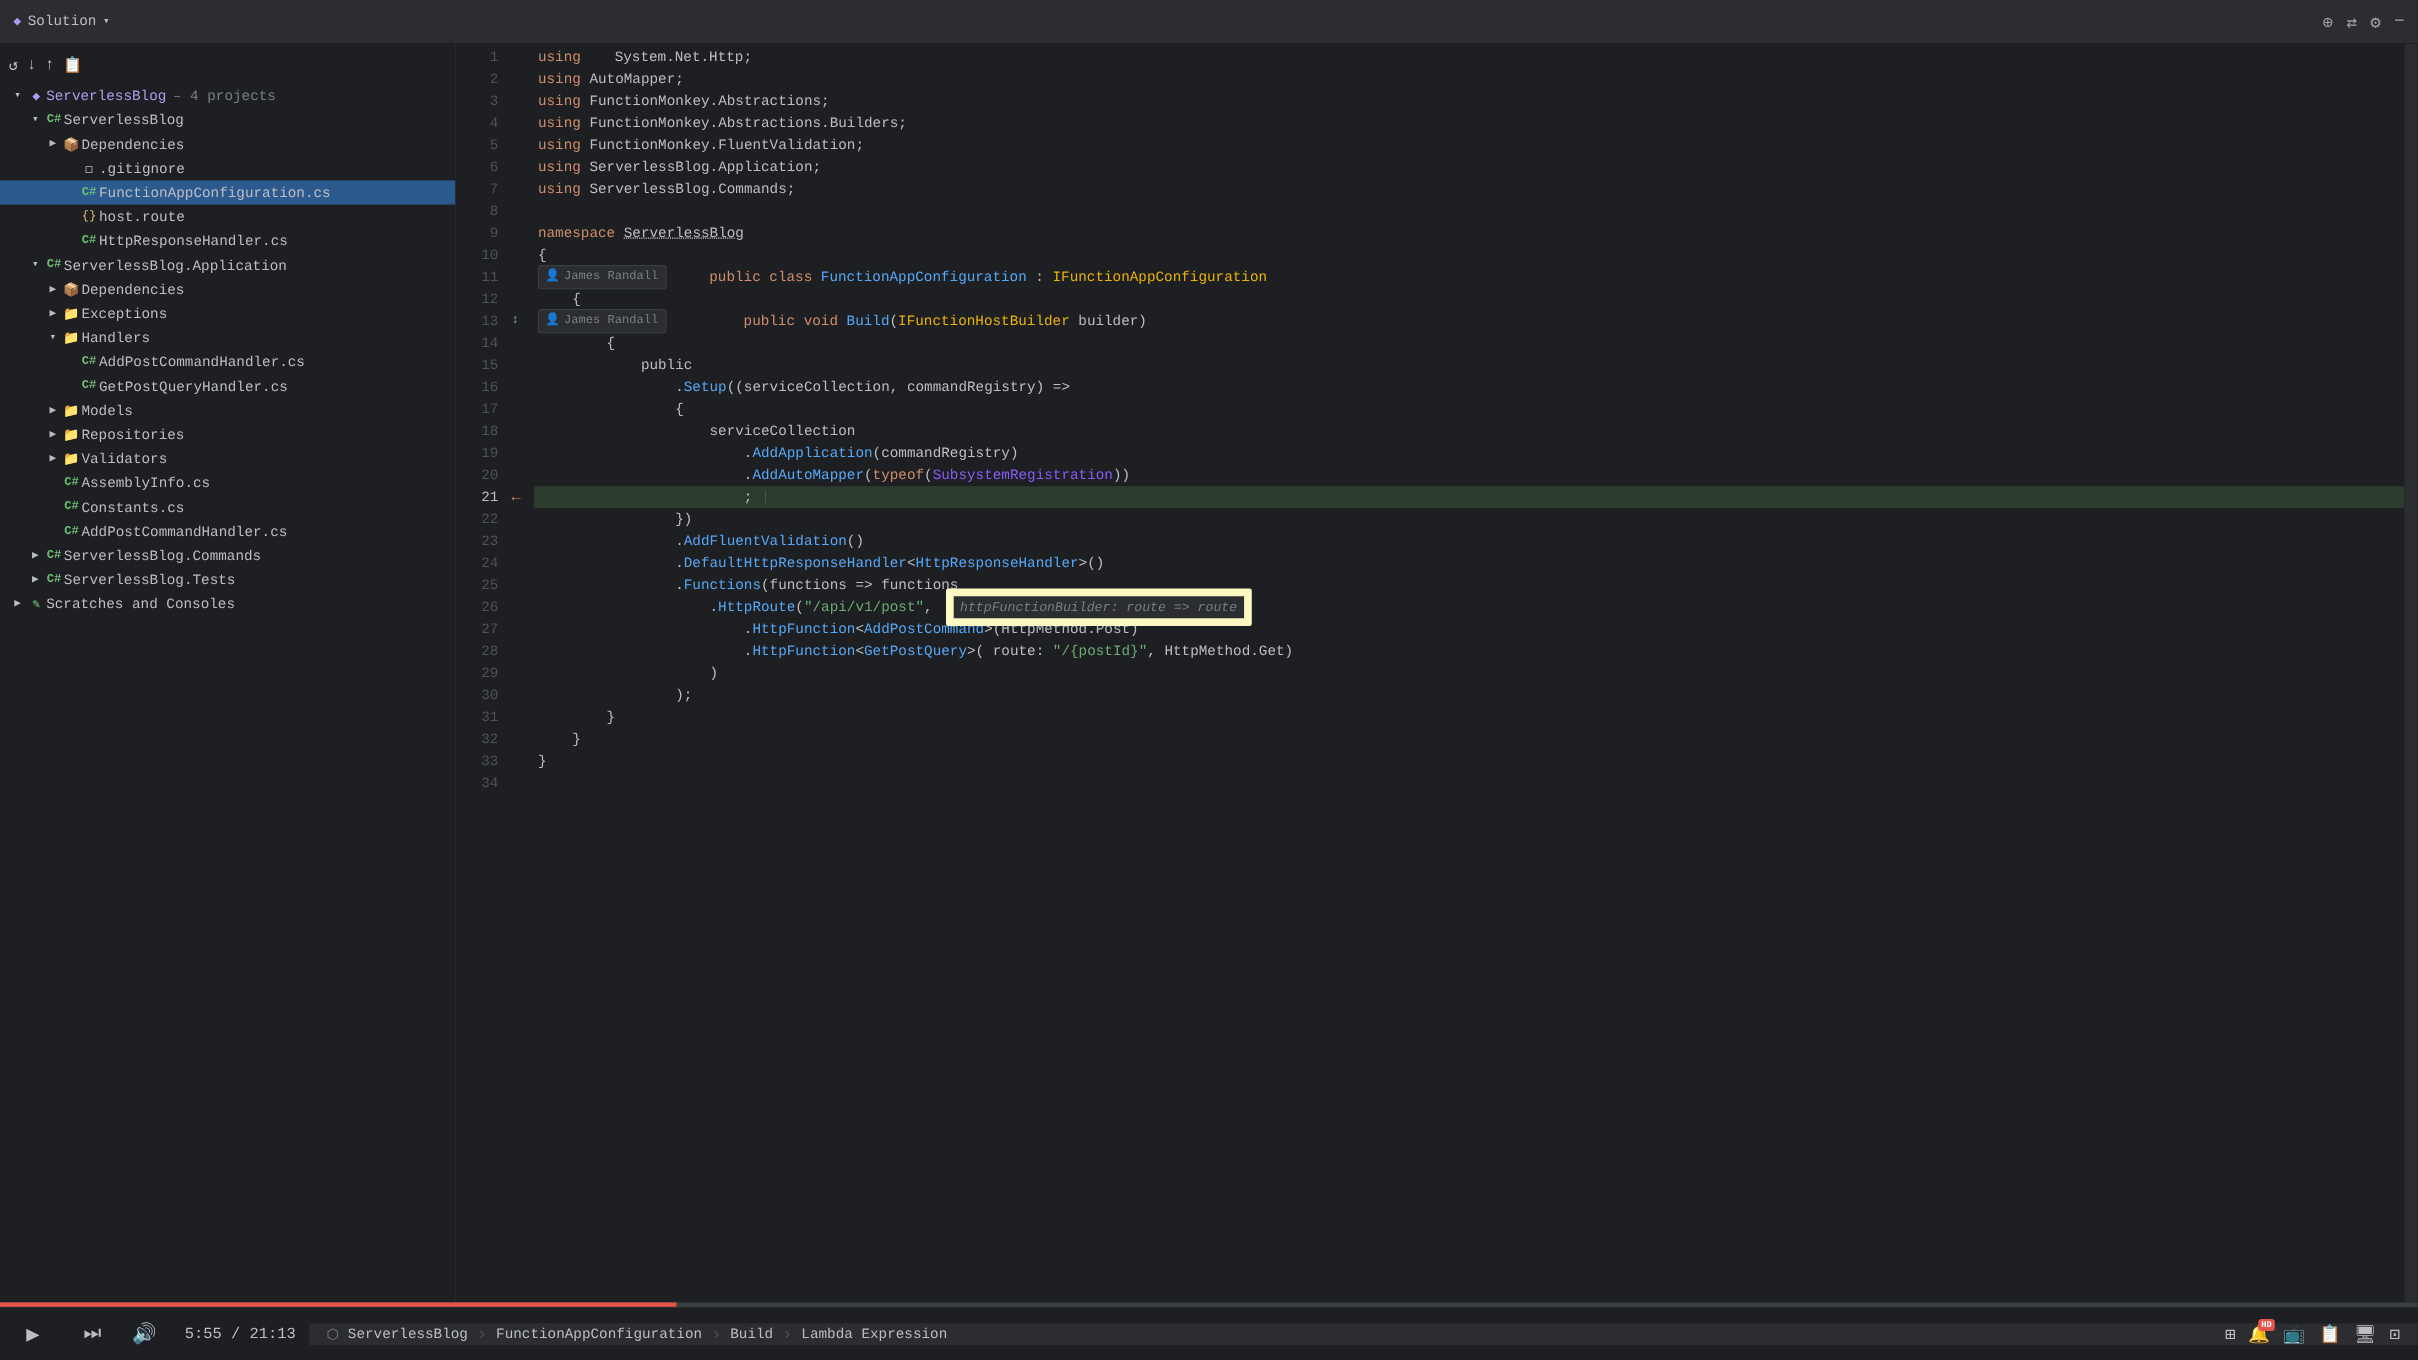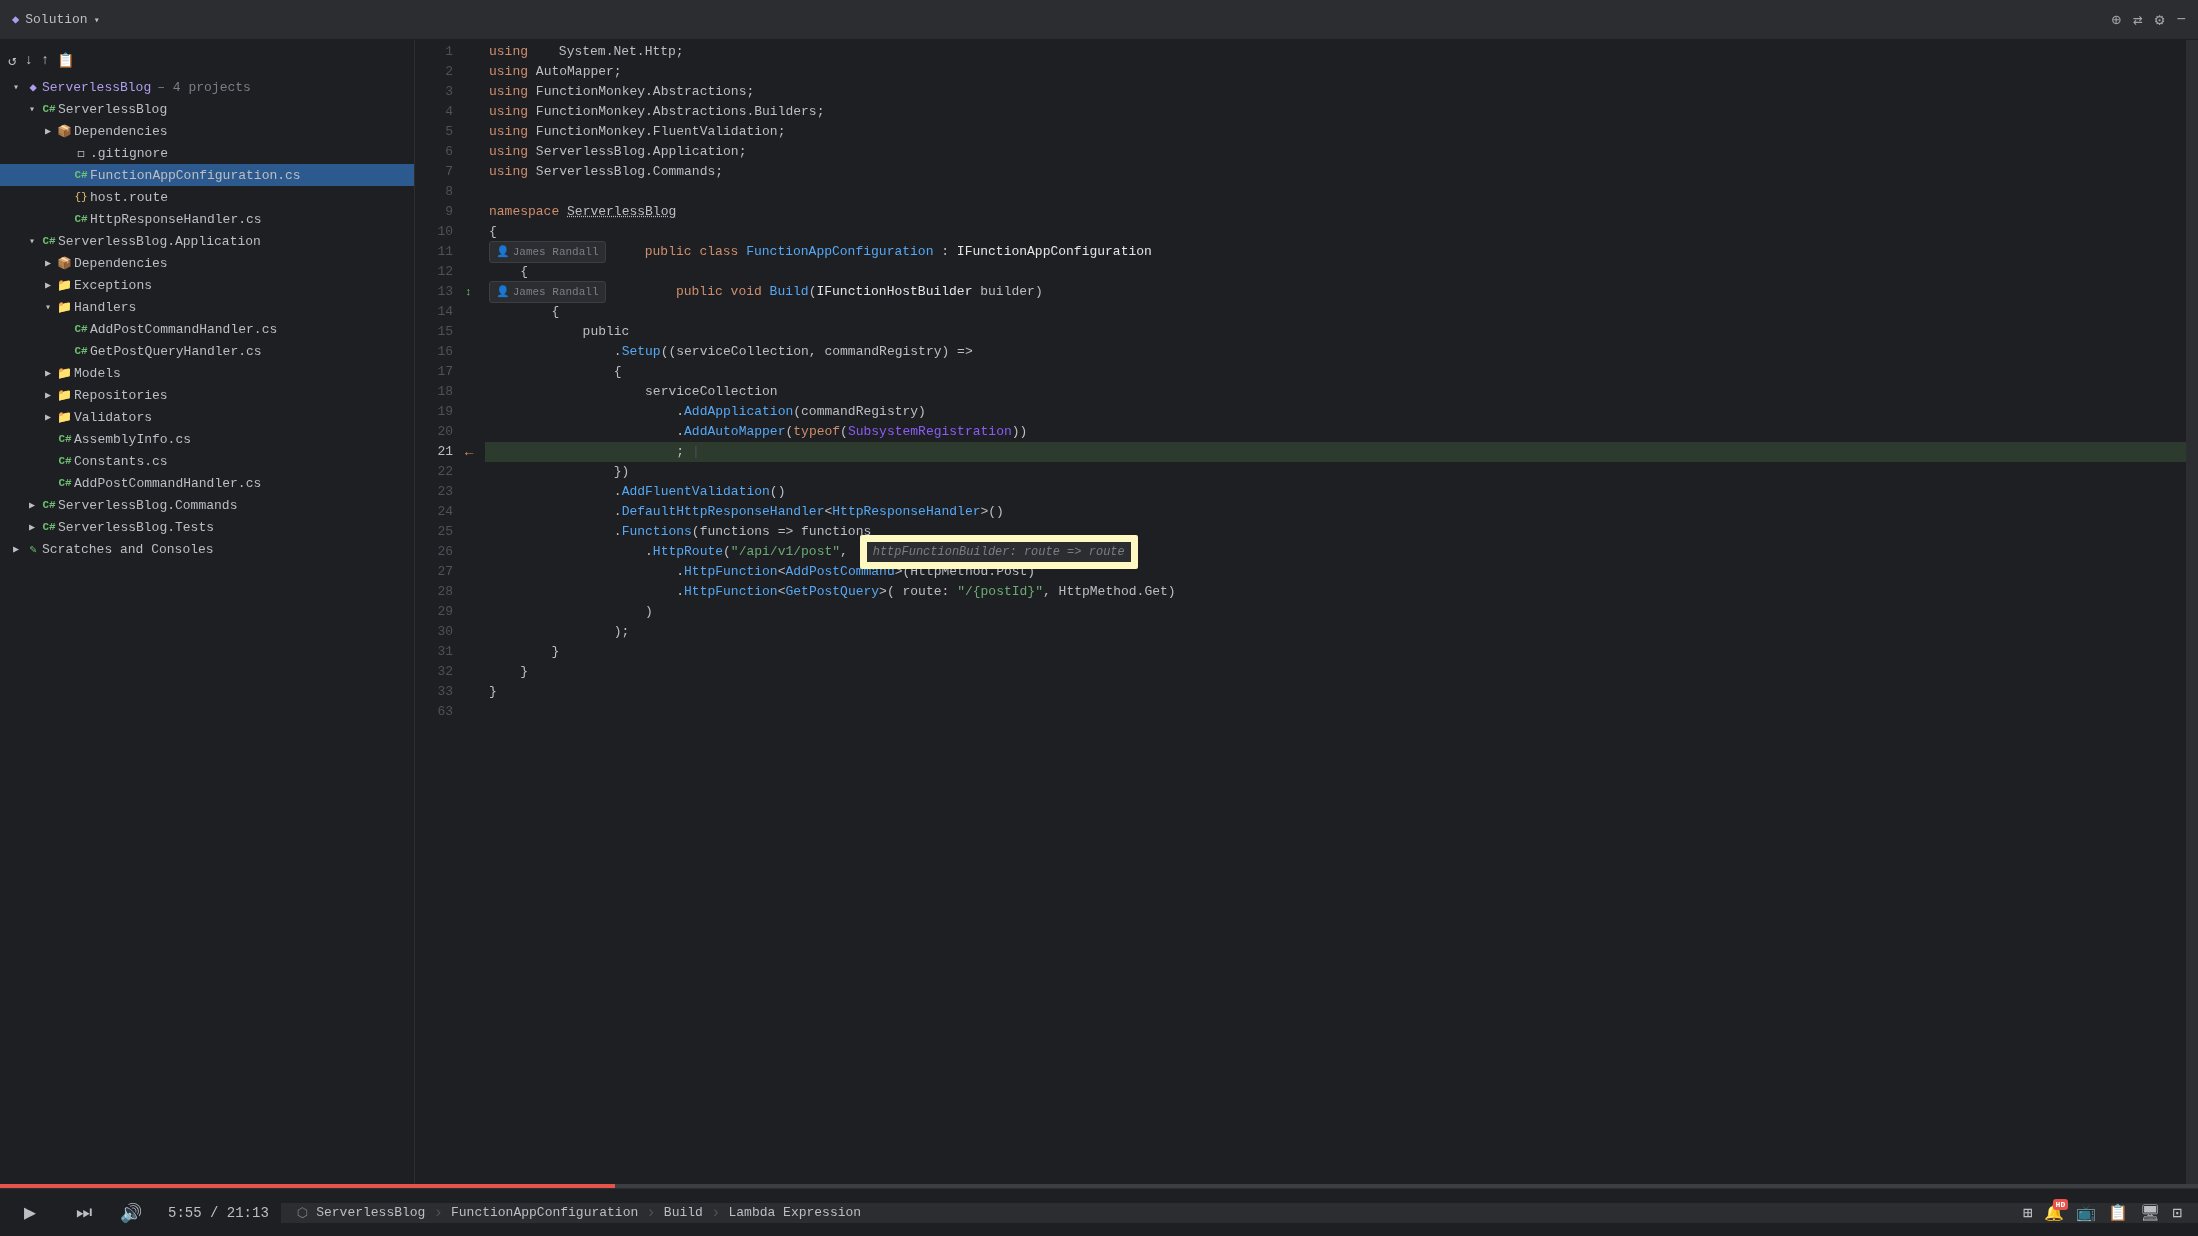--- a/index.html
+++ b/index.html
@@ -135,21 +135,21 @@
       padding-left: 4px;
       white-space: pre;
       font-size: 13px;
     }
 
     
     .kw { color: #cf8e6d; }
     .method { color: #56a8f5; }
     .string { color: #6aab73; }
     .plain { color: #bcbec4; }
-    .iface { color: #e5e5e5; }
+    .iface { color: #eab308; }
 
     
     .right-scrollbar {
       width: 12px;
       background: #2b2d30;
       flex-shrink: 0;
     }
 
     
     .bottom-toolbar {
@@ -430,21 +430,21 @@
         <div class="line-number">24</div>
         <div class="line-number">25</div>
         <div class="line-number">26</div>
         <div class="line-number">27</div>
         <div class="line-number">28</div>
         <div class="line-number">29</div>
         <div class="line-number">30</div>
         <div class="line-number">31</div>
         <div class="line-number">32</div>
         <div class="line-number">33</div>
-        <div class="line-number">63</div>
+        <div class="line-number">34</div>
       </div>
 
       <div style="width:20px; background:#1e1f22; flex-shrink:0; padding-top:2px;">
         <div style="height:20px;"></div>
         <div style="height:20px;"></div>
         <div style="height:20px;"></div>
         <div style="height:20px;"></div>
         <div style="height:20px;"></div>
         <div style="height:20px;"></div>
         <div style="height:20px;"></div>

